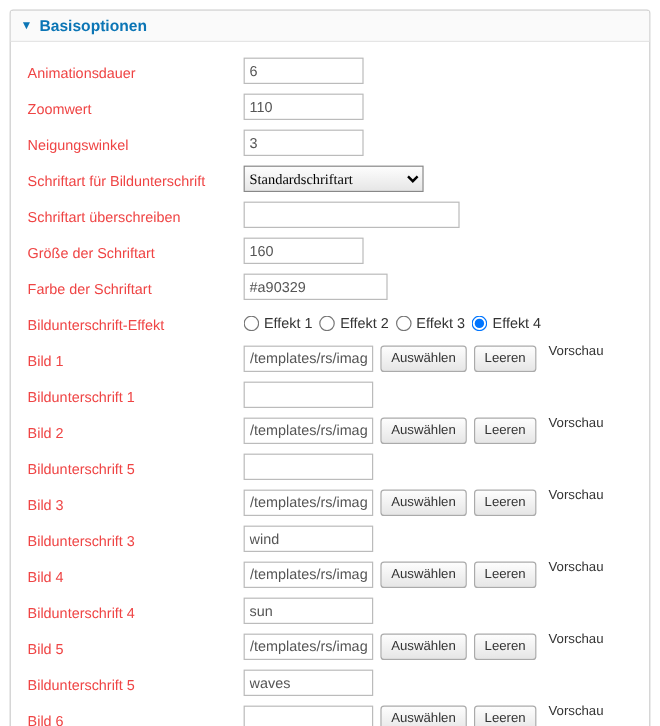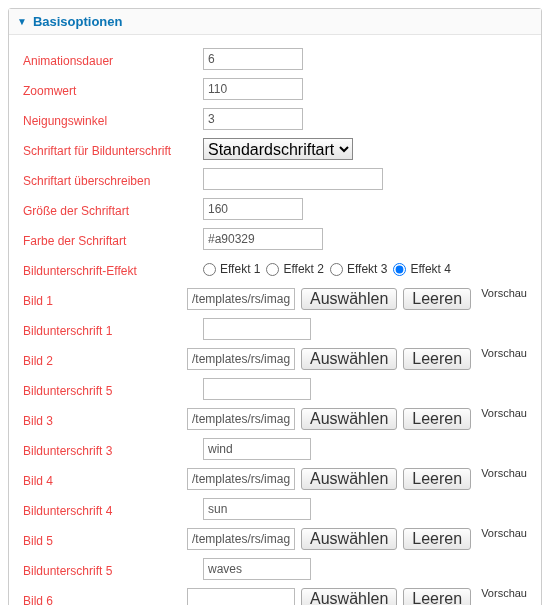--- a/index.html
+++ b/index.html
@@ -60,30 +60,30 @@
     border: 1px solid #bbb;
     height: 22px;
     background: #fff;
     color: #555;
   }
   .w-small { width: 100px; }
   .w-med { width: 120px; }
   .w-path { width: 108px; }
   .w-wide { width: 180px; }
   select.drop {
-    font-family: Liberation Sans, sans-serif;
-    font-size: 16px;
+    font-family: Liberation Serif, serif;
+    font-size: 12px;
     height: 22px;
     width: 150px;
     border: 1px solid #888;
     background: linear-gradient(#fdfdfd,#e6e6e6);
   }
   .btn {
     font-family: inherit;
-    font-size: 16px;
+    font-size: 11px;
     height: 22px;
     padding: 0 8px;
     border: 1px solid #aaa;
     border-radius: 3px;
     background: linear-gradient(#fdfdfd,#e6e6e6);
     color: #333;
     cursor: pointer;
   }
   .preview {
     margin-left: 4px;

